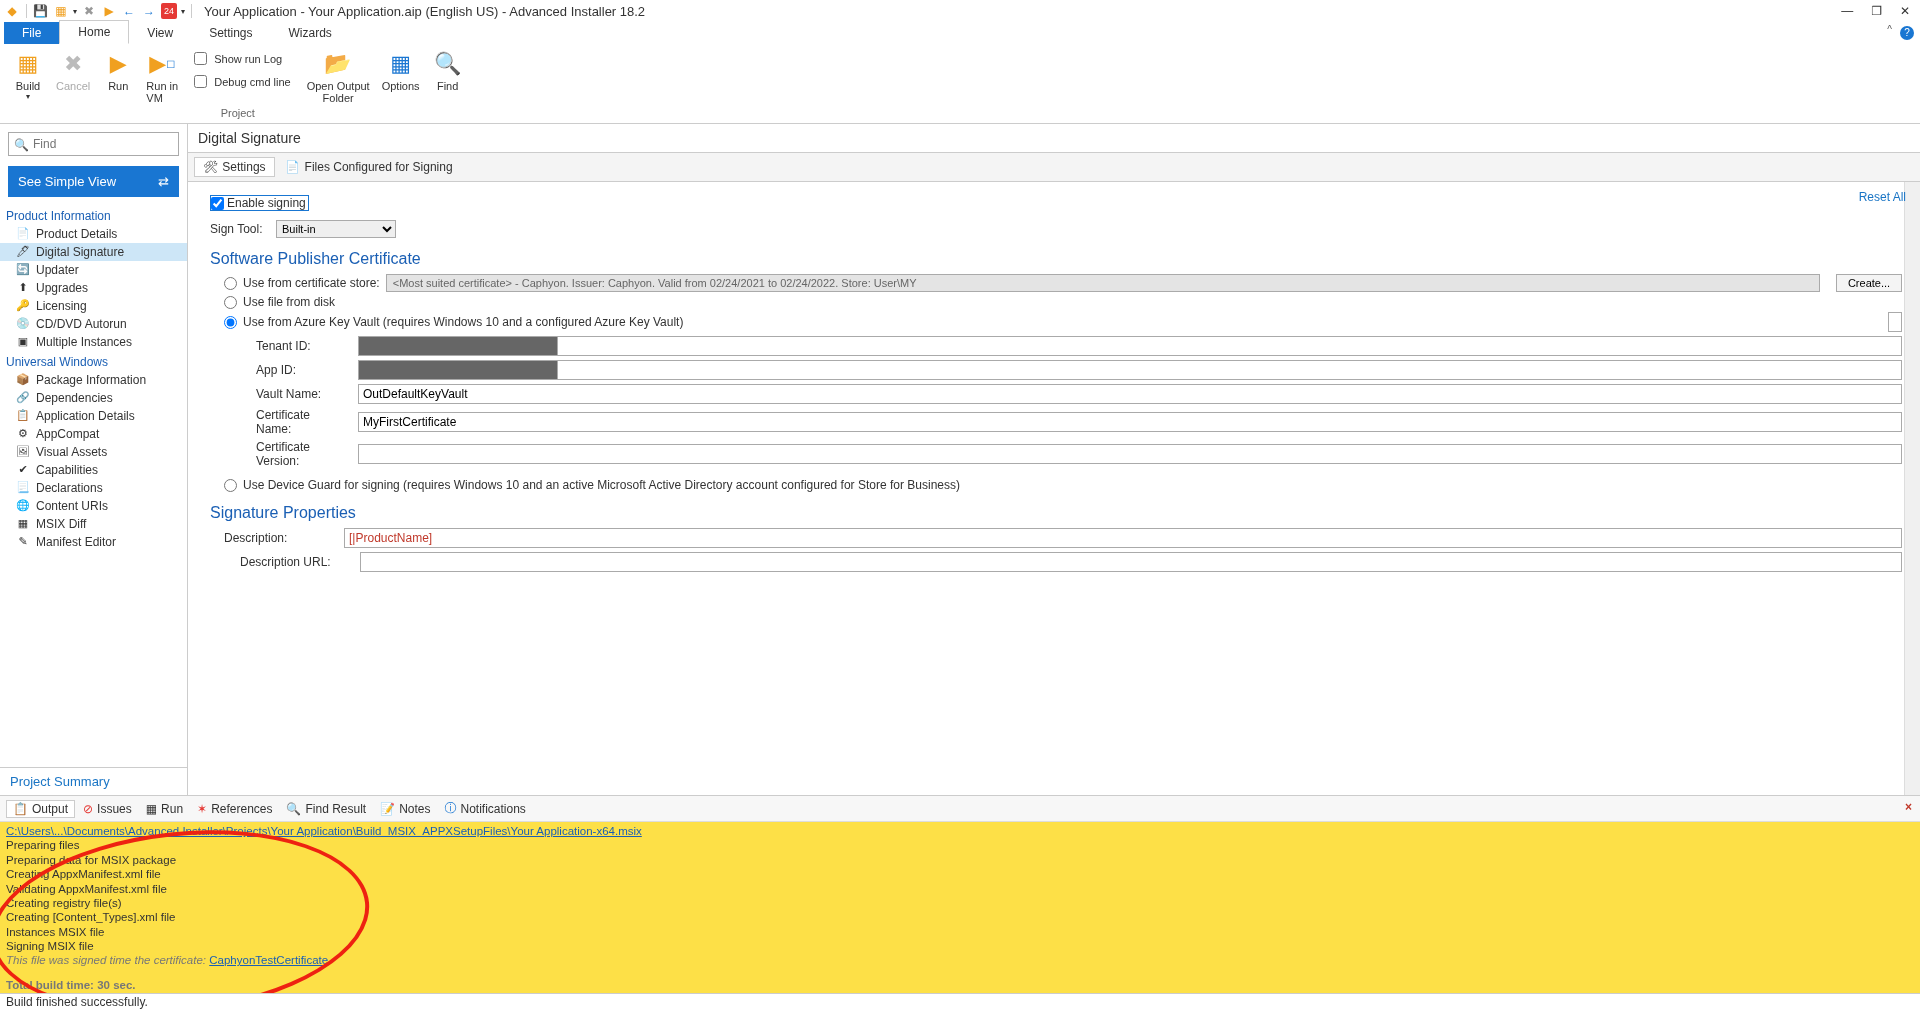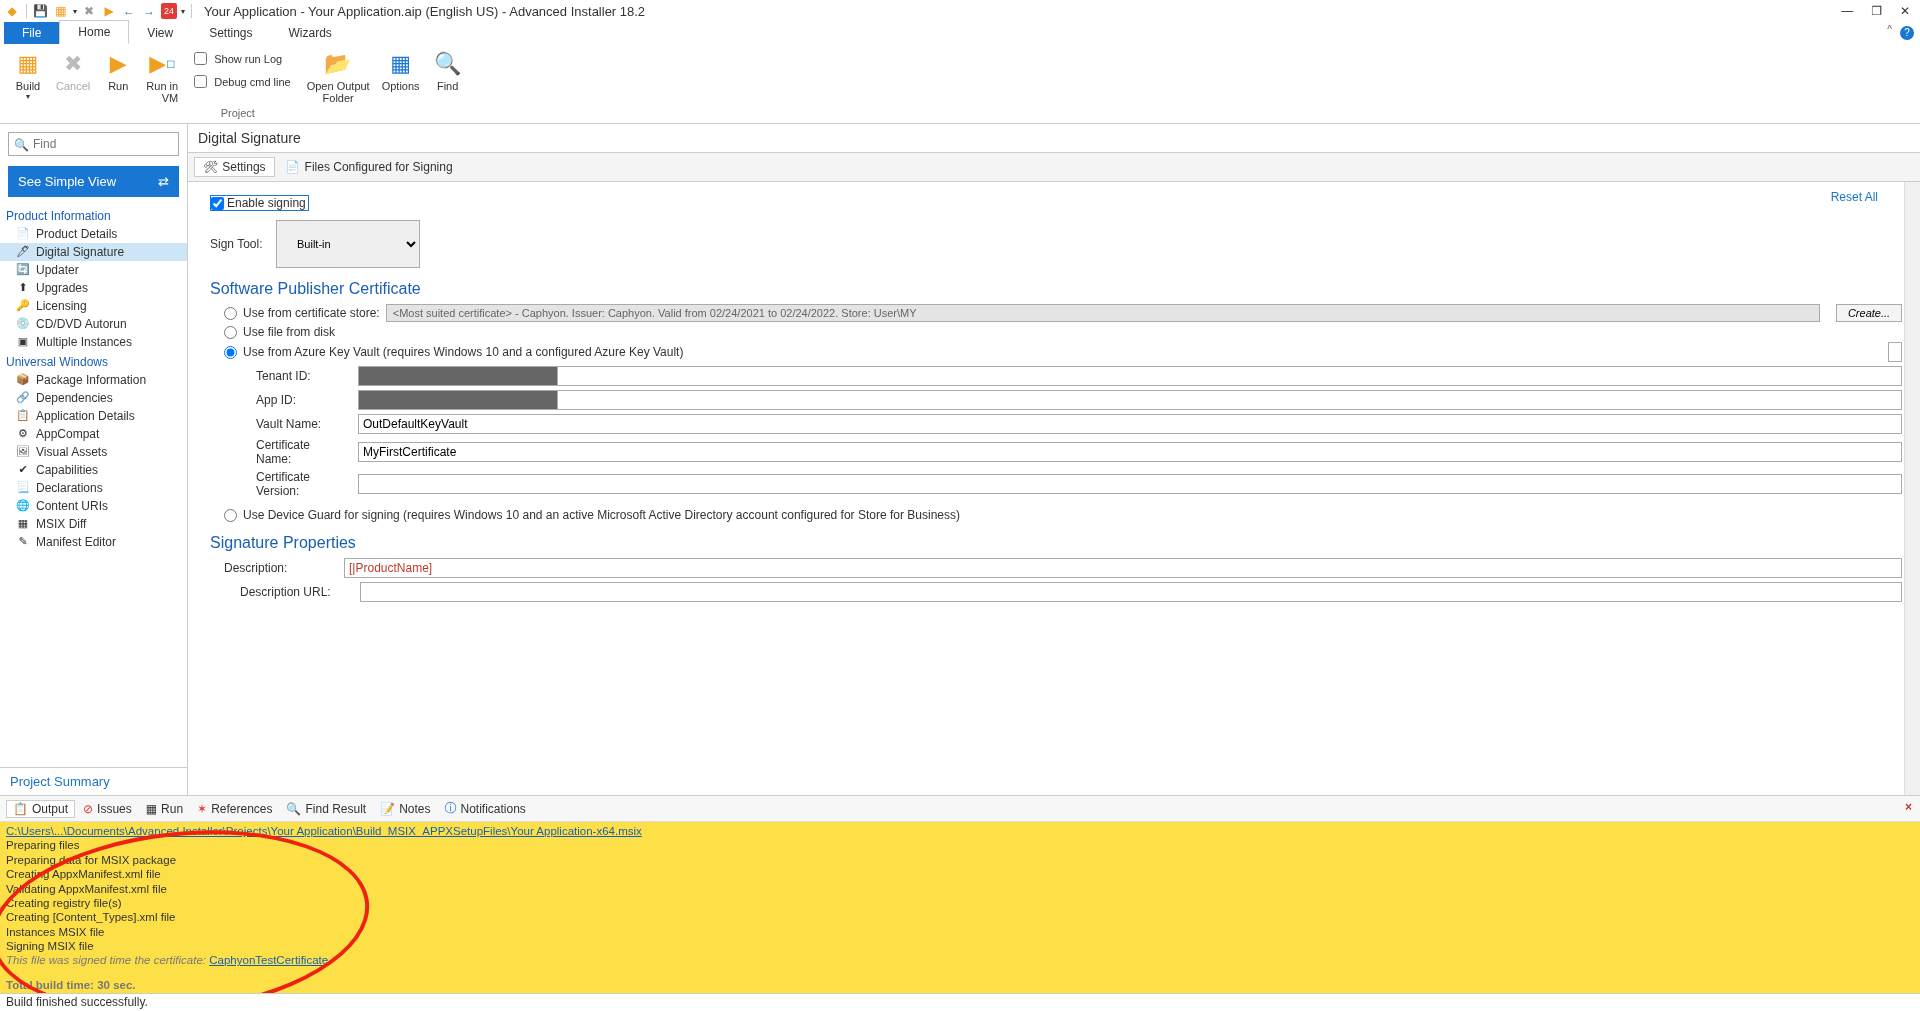--- a/index.html
+++ b/index.html
@@ -44,33 +44,33 @@
 .nav-item .nicon { width:14px; height:14px; display:inline-block; font-size:11px; text-align:center;}
 .proj-summary { border-top:1px solid #ccc; padding:6px 10px; color:#1a75c5; font-size:13px;}
 
 
 .rightcol { flex:1; display:flex; flex-direction:column; overflow:hidden;}
 .content-hdr { padding:6px 10px; font-size:14px; border-bottom:1px solid #ccc; background:#fff;}
 .subtabs { display:flex; gap:2px; padding:4px 6px; background:#f4f4f4; border-bottom:1px solid #ccc;}
 .subtab { display:flex; align-items:center; gap:4px; padding:2px 8px; font-size:12px; background:#fff; border:1px solid #ccc;}
 .subtab.inactive { background:#f4f4f4; border-color:transparent;}
 .formarea { flex:1; overflow:auto; padding:14px 18px 0 22px; position:relative;}
-.resetall { position:absolute; right:42px; top:8px; color:#1a75c5; font-size:12px;}
+.resetall { position:absolute; right:14px; top:8px; color:#1a75c5; font-size:12px;}
 .enable-row { margin-bottom:10px;}
 .enable-row label { border:1px solid #1976d2; padding:0 2px 0 0;}
 .fld-row { display:flex; align-items:center; margin:4px 0; gap:10px;}
 .fld-lbl { width:56px; font-size:12px;}
 .fld-lbl2 { width:108px; font-size:12px; padding-left:16px;}
 .fld-lbl3 { width:110px; font-size:12px; }
-select.sel { width:144px; border:1px solid #aaa; font-size:11px; padding:16px;}
+select.sel { width:120px; border:1px solid #aaa; font-size:11px; padding:1px;}
 .section-h { color:#1a5fb4; font-size:16px; margin:12px 0 6px 0; }
 .radio-row { display:flex; align-items:center; gap:6px; margin:3px 0 3px 14px; font-size:12px;}
 input[type=radio]{ margin:0;}
 .cert-dd { flex:1; background:#e4e4e4; border:1px solid #aaa; font-size:11px; padding:2px 6px; color:#666;}
-.createbtn { width:66px; border:1px solid #aaa; background:#f4f4f4; font-size:11px; padding:2px 4px; margin-left:10px;font-style:italic;}
+.createbtn { width:66px; border:1px solid #aaa; background:#f4f4f4; font-size:11px; padding:2px 4px; margin-left:10px;}
 .txt { flex:1; border:1px solid #aaa; font-size:12px; padding:2px 4px; background:#fff;}
 .txt.redacted { background:#666;}
 .small-right-box { width:14px; height:20px; border:1px solid #aaa; margin-left:auto; background:#fff;}
 .indent-fields { margin-left:30px; }
 .scrollbar-v { position:absolute; right:0; top:0; bottom:0; width:16px; background:#f0f0f0; border-left:1px solid #ddd;}
 .sigprop-desc { color:#c0392b; }
 
 
 .bottom { height:198px; border-top:1px solid #ccc; display:flex; flex-direction:column; position:relative;}
 .btabs { display:flex; gap:2px; padding:3px 6px; background:#f7f7f7; border-bottom:1px solid #ddd; align-items:center;}
@@ -135,21 +135,21 @@
       <div class="rbtn">
           <span class="ricon" style="color:#bbb">✖</span>
           <span style="color:#aaa">Cancel</span>
         </div>
       <div class="rbtn">
           <span class="ricon" style="color:#f0a020">▶</span>
           <span>Run</span>
         </div>
       <div class="rbtn">
           <span class="ricon" style="color:#f0a020">▶<sub style="font-size:10px;color:#1976d2">☐</sub></span>
-          <span style="white-space:pre-line;text-align:right">Run in
+          <span style="white-space:pre-line;text-align:left">Run in
 VM</span>
         </div>
       <div style="display:flex;flex-direction:column;gap:6px;padding:4px 6px;">
         <label class="rchk">
             <input type="checkbox" style="">
             <span>Show run Log</span>
           </label>
         <label class="rchk">
             <input type="checkbox" style="">
             <span>Debug cmd line</span>

